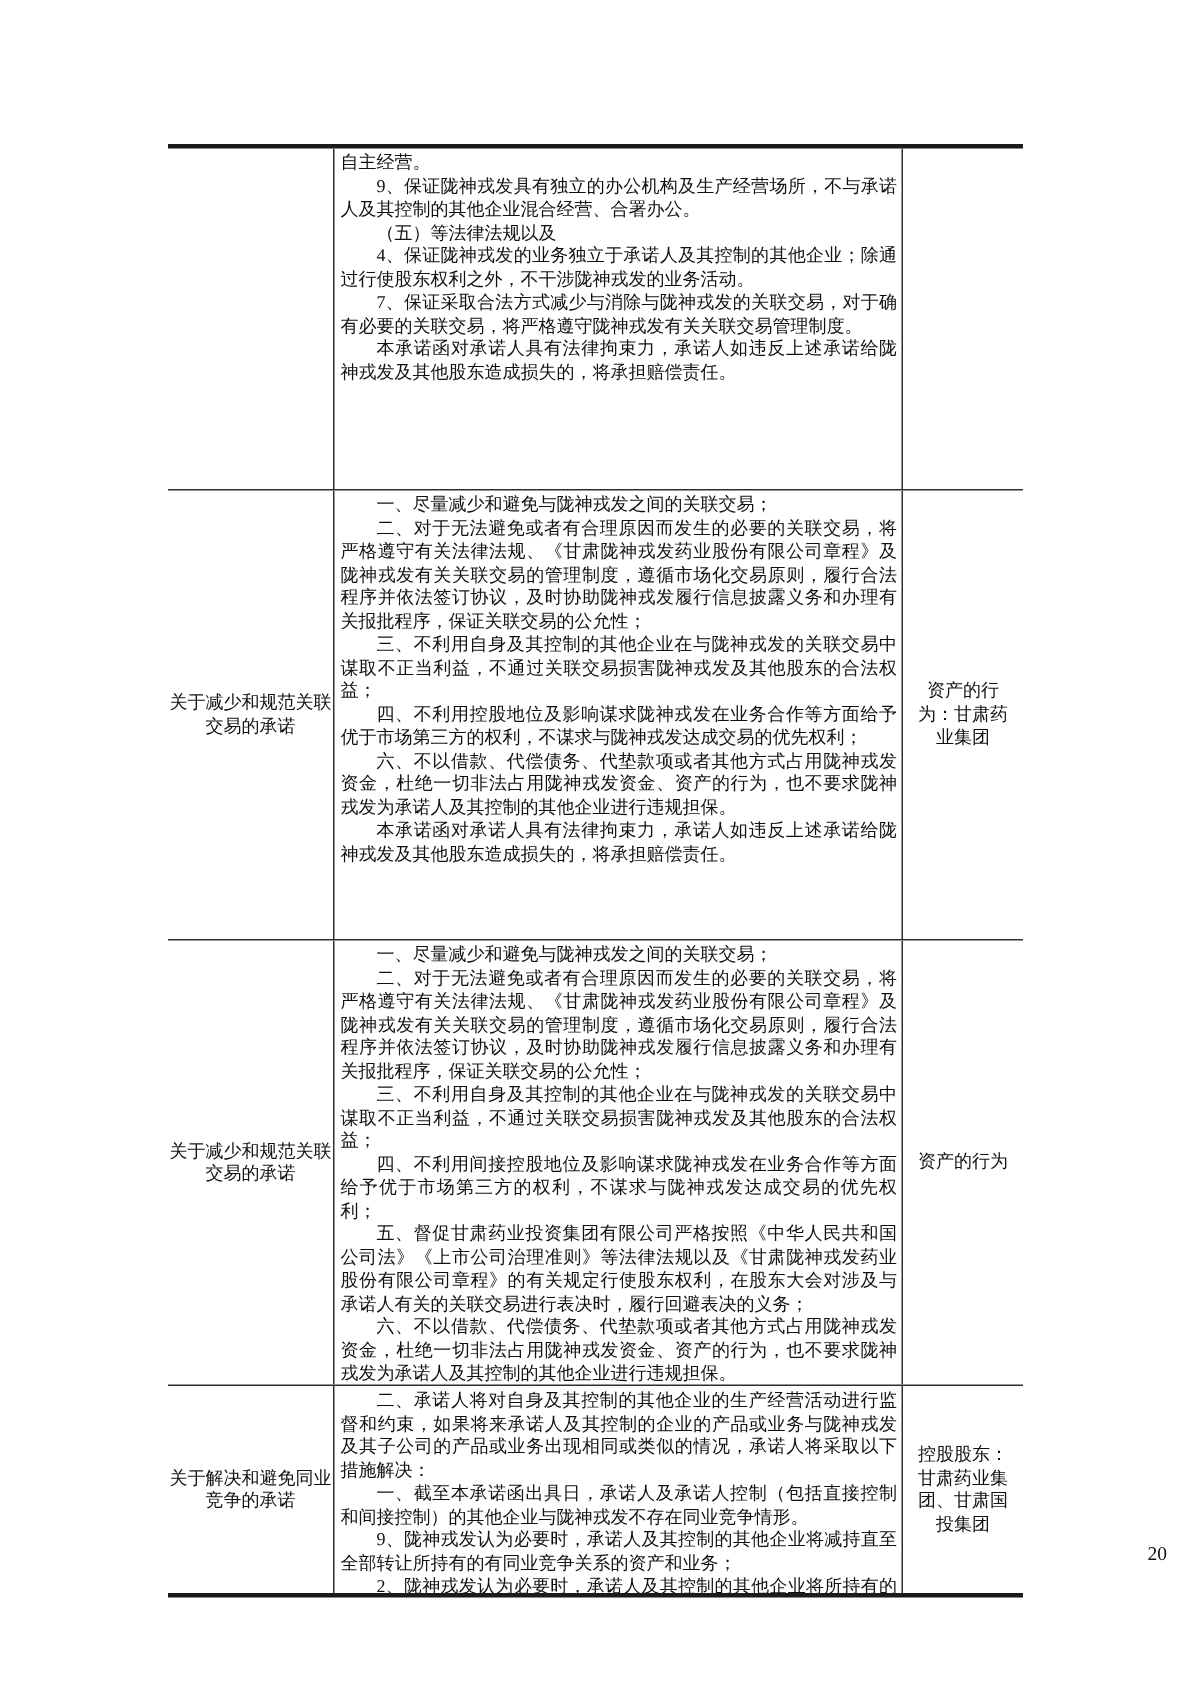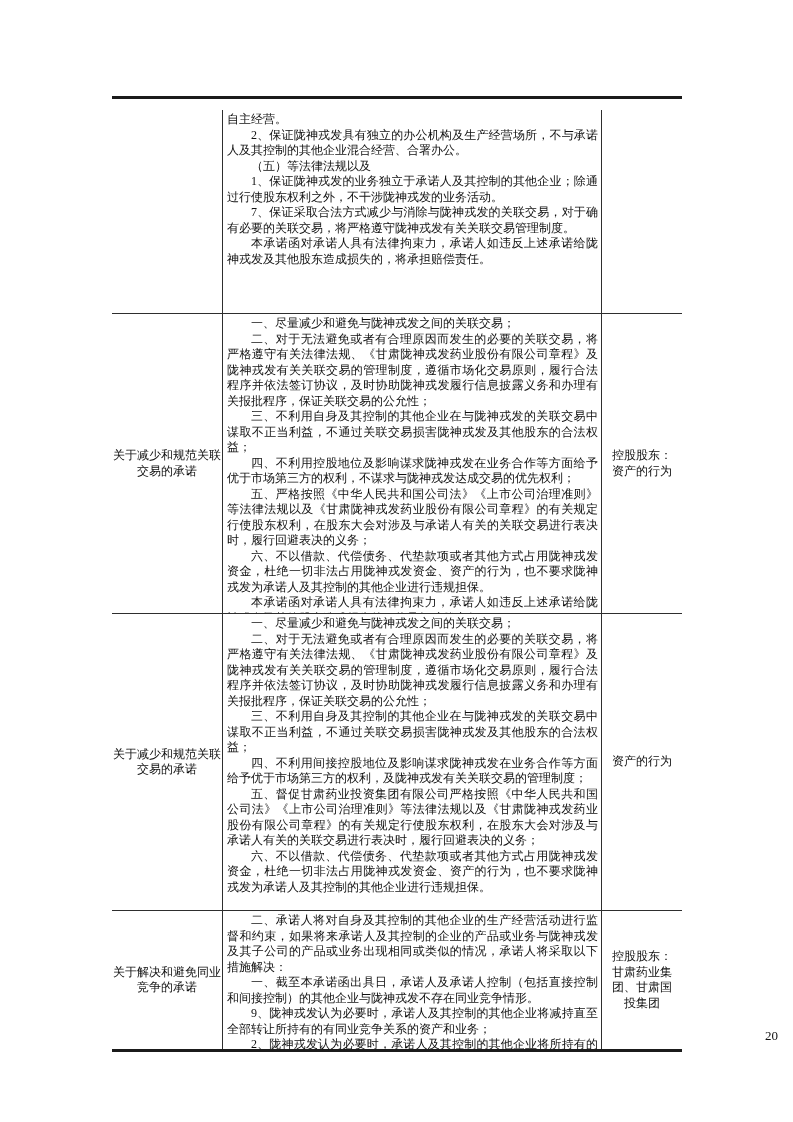--- a/index.html
+++ b/index.html
@@ -80,54 +80,53 @@
     text-align: right;
     font-size: 13px;
     line-height: 16px;
     color: #101010;
   }
 </style>
 </head>
 <body>
 
 <div class="doc-table">
-  <div class="row" style="height: 204px; margin-top: 11px;">
+  <div class="row" style="height: 228px;">
     <div class="cell cell-left"></div>
     <div class="cell cell-mid">
         <p class="para no-indent">自主经营。</p>
-        <p class="para">2、保证陇神戎发具有独立的办公机构及生产经营场所，不与承诺人及其控制的其他企业混合经营、合署办公。</p>
+        <p class="para">9、保证陇神戎发具有独立的办公机构及生产经营场所，不与承诺人及其控制的其他企业混合经营、合署办公。</p>
         <p class="para">（五）等法律法规以及</p>
-        <p class="para">1、保证陇神戎发的业务独立于承诺人及其控制的其他企业；除通过行使股东权利之外，不干涉陇神戎发的业务活动。</p>
+        <p class="para">4、保证陇神戎发的业务独立于承诺人及其控制的其他企业；除通过行使股东权利之外，不干涉陇神戎发的业务活动。</p>
         <p class="para">7、保证采取合法方式减少与消除与陇神戎发的关联交易，对于确有必要的关联交易，将严格遵守陇神戎发有关关联交易管理制度。</p>
         <p class="para">本承诺函对承诺人具有法律拘束力，承诺人如违反上述承诺给陇神戎发及其他股东造成损失的，将承担赔偿责任。</p>
       </div>
     <div class="cell cell-right"></div>
   </div>
 
   <div class="row" style="height: 300px;">
     <div class="cell cell-left">关于减少和规范关联交易的承诺</div>
     <div class="cell cell-mid">
         <p class="para">一、尽量减少和避免与陇神戎发之间的关联交易；</p>
         <p class="para">二、对于无法避免或者有合理原因而发生的必要的关联交易，将严格遵守有关法律法规、《甘肃陇神戎发药业股份有限公司章程》及陇神戎发有关关联交易的管理制度，遵循市场化交易原则，履行合法程序并依法签订协议，及时协助陇神戎发履行信息披露义务和办理有关报批程序，保证关联交易的公允性；</p>
         <p class="para">三、不利用自身及其控制的其他企业在与陇神戎发的关联交易中谋取不正当利益，不通过关联交易损害陇神戎发及其他股东的合法权益；</p>
         <p class="para">四、不利用控股地位及影响谋求陇神戎发在业务合作等方面给予优于市场第三方的权利，不谋求与陇神戎发达成交易的优先权利；</p>
-        <p class="para">五、严格按照《中华人民共和国公司法》《上市公司治理准则》等法律法规以及《甘肃陇神戎发药业股份有限公司章程》的有关规定行使股东权利，在股东大会对涉及与承诺人有关的关联交易进行表决时，履行回避表决的义务；</p>
         <p class="para">六、不以借款、代偿债务、代垫款项或者其他方式占用陇神戎发资金，杜绝一切非法占用陇神戎发资金、资产的行为，也不要求陇神戎发为承诺人及其控制的其他企业进行违规担保。</p>
         <p class="para">本承诺函对承诺人具有法律拘束力，承诺人如违反上述承诺给陇神戎发及其他股东造成损失的，将承担赔偿责任。</p>
       </div>
-    <div class="cell cell-right">控股股东：资产的行为</div>
+    <div class="cell cell-right">资产的行为：甘肃药业集团</div>
   </div>
 
   <div class="row" style="height: 297px;">
     <div class="cell cell-left">关于减少和规范关联交易的承诺</div>
     <div class="cell cell-mid">
         <p class="para">一、尽量减少和避免与陇神戎发之间的关联交易；</p>
         <p class="para">二、对于无法避免或者有合理原因而发生的必要的关联交易，将严格遵守有关法律法规、《甘肃陇神戎发药业股份有限公司章程》及陇神戎发有关关联交易的管理制度，遵循市场化交易原则，履行合法程序并依法签订协议，及时协助陇神戎发履行信息披露义务和办理有关报批程序，保证关联交易的公允性；</p>
         <p class="para">三、不利用自身及其控制的其他企业在与陇神戎发的关联交易中谋取不正当利益，不通过关联交易损害陇神戎发及其他股东的合法权益；</p>
-        <p class="para">四、不利用间接控股地位及影响谋求陇神戎发在业务合作等方面给予优于市场第三方的权利，及陇神戎发有关关联交易的管理制度；</p>
+        <p class="para">四、不利用间接控股地位及影响谋求陇神戎发在业务合作等方面给予优于市场第三方的权利，不谋求与陇神戎发达成交易的优先权利；</p>
         <p class="para">五、督促甘肃药业投资集团有限公司严格按照《中华人民共和国公司法》《上市公司治理准则》等法律法规以及《甘肃陇神戎发药业股份有限公司章程》的有关规定行使股东权利，在股东大会对涉及与承诺人有关的关联交易进行表决时，履行回避表决的义务；</p>
         <p class="para">六、不以借款、代偿债务、代垫款项或者其他方式占用陇神戎发资金，杜绝一切非法占用陇神戎发资金、资产的行为，也不要求陇神戎发为承诺人及其控制的其他企业进行违规担保。</p>
       </div>
     <div class="cell cell-right">资产的行为</div>
   </div>
 
   <div class="row" style="height: 138px;">
     <div class="cell cell-left">关于解决和避免同业竞争的承诺</div>
     <div class="cell cell-mid">
         <p class="para">二、承诺人将对自身及其控制的其他企业的生产经营活动进行监督和约束，如果将来承诺人及其控制的企业的产品或业务与陇神戎发及其子公司的产品或业务出现相同或类似的情况，承诺人将采取以下措施解决：</p>

